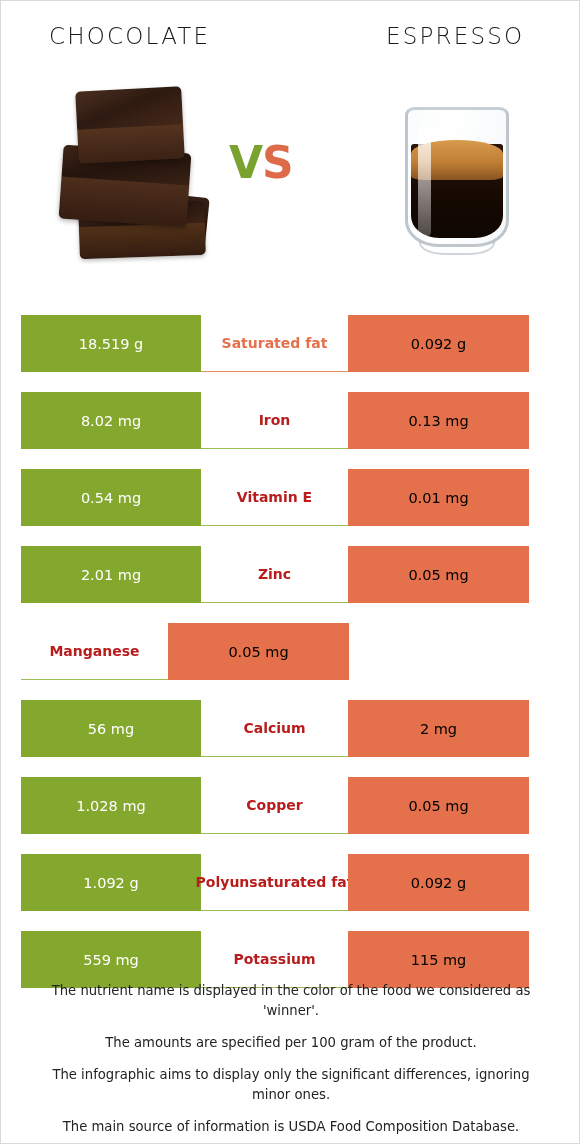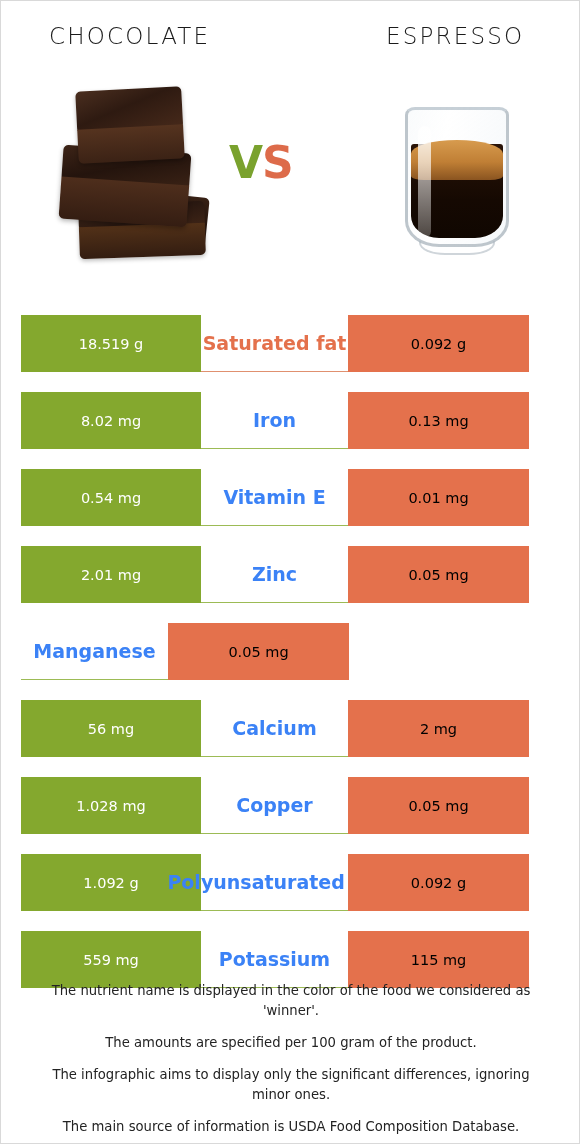--- a/index.html
+++ b/index.html
@@ -189,29 +189,29 @@
   }
   .cell-left {
     width: 180px;
     background: #84a82e;
     color: #ffffff;
   }
   .cell-mid {
     width: 147px;
     background: #ffffff;
     font-weight: 700;
-    font-size: 19px;
+    font-size: 14px;
     border-bottom: 1px solid transparent;
   }
   .cell-right {
     width: 181px;
     background: #e4714c;
     color: #000000;
   }
-  .row.win-left  .cell-mid { color: #3b82f6; border-bottom-color: #9cbb55; }
+  .row.win-left  .cell-mid { color: #b91c1c; border-bottom-color: #9cbb55; }
   .row.win-right .cell-mid { color: #e4714c; border-bottom-color: #e0906f; }
   .row:last-child .cell-mid { border-bottom-width: 1px; }
 
   
   .footer {
     position: absolute;
     left: 20px;
     top: 968px;
     width: 540px;
     text-align: center;

